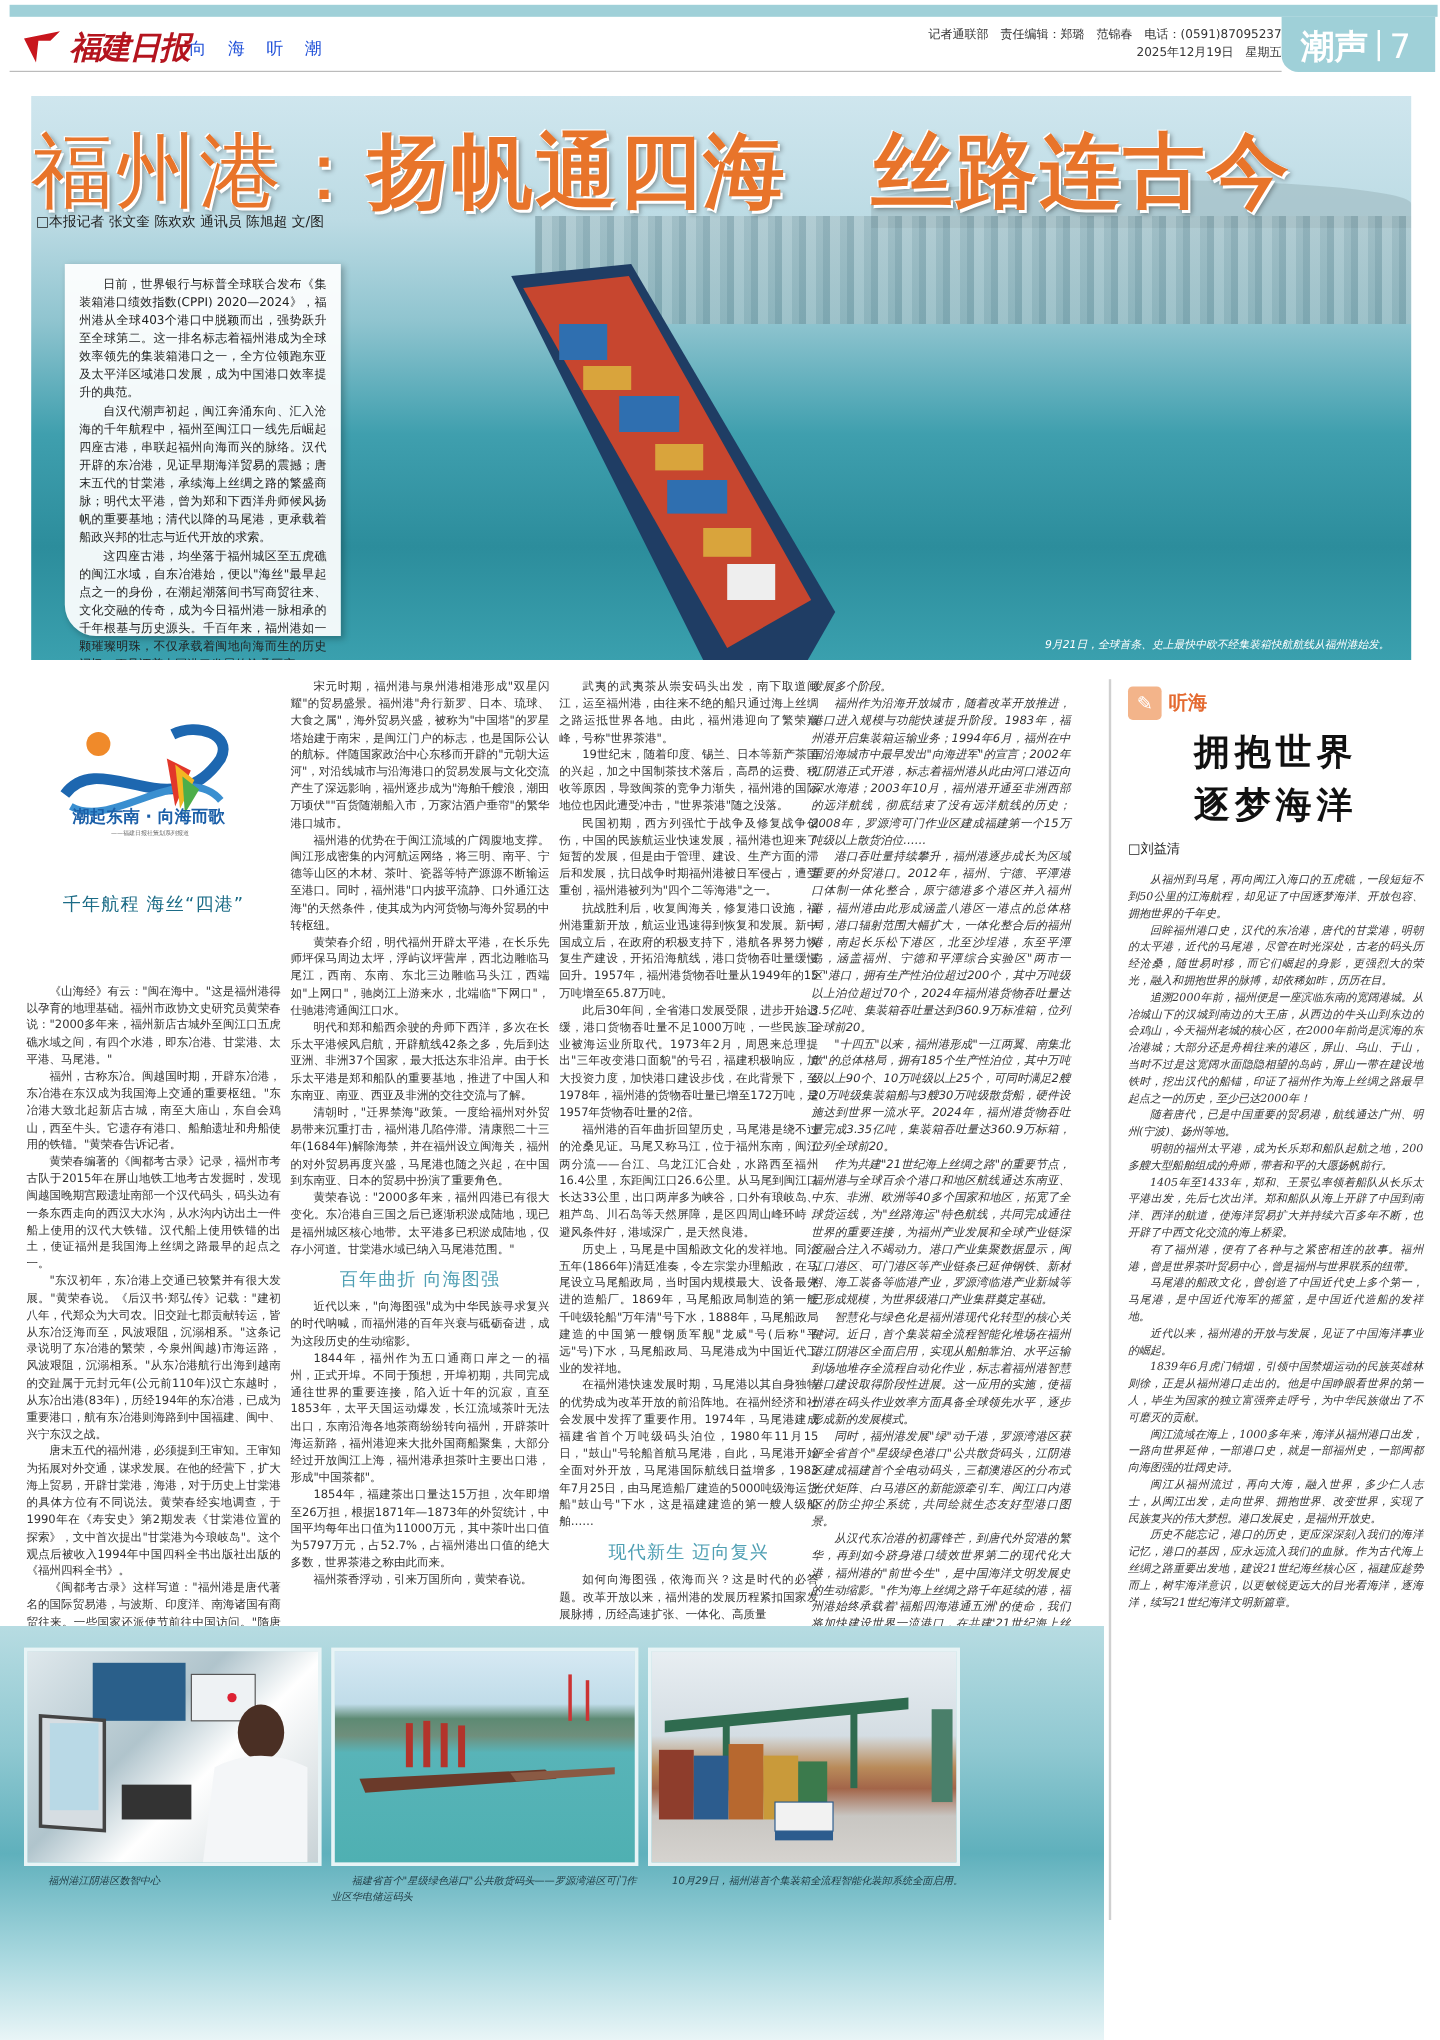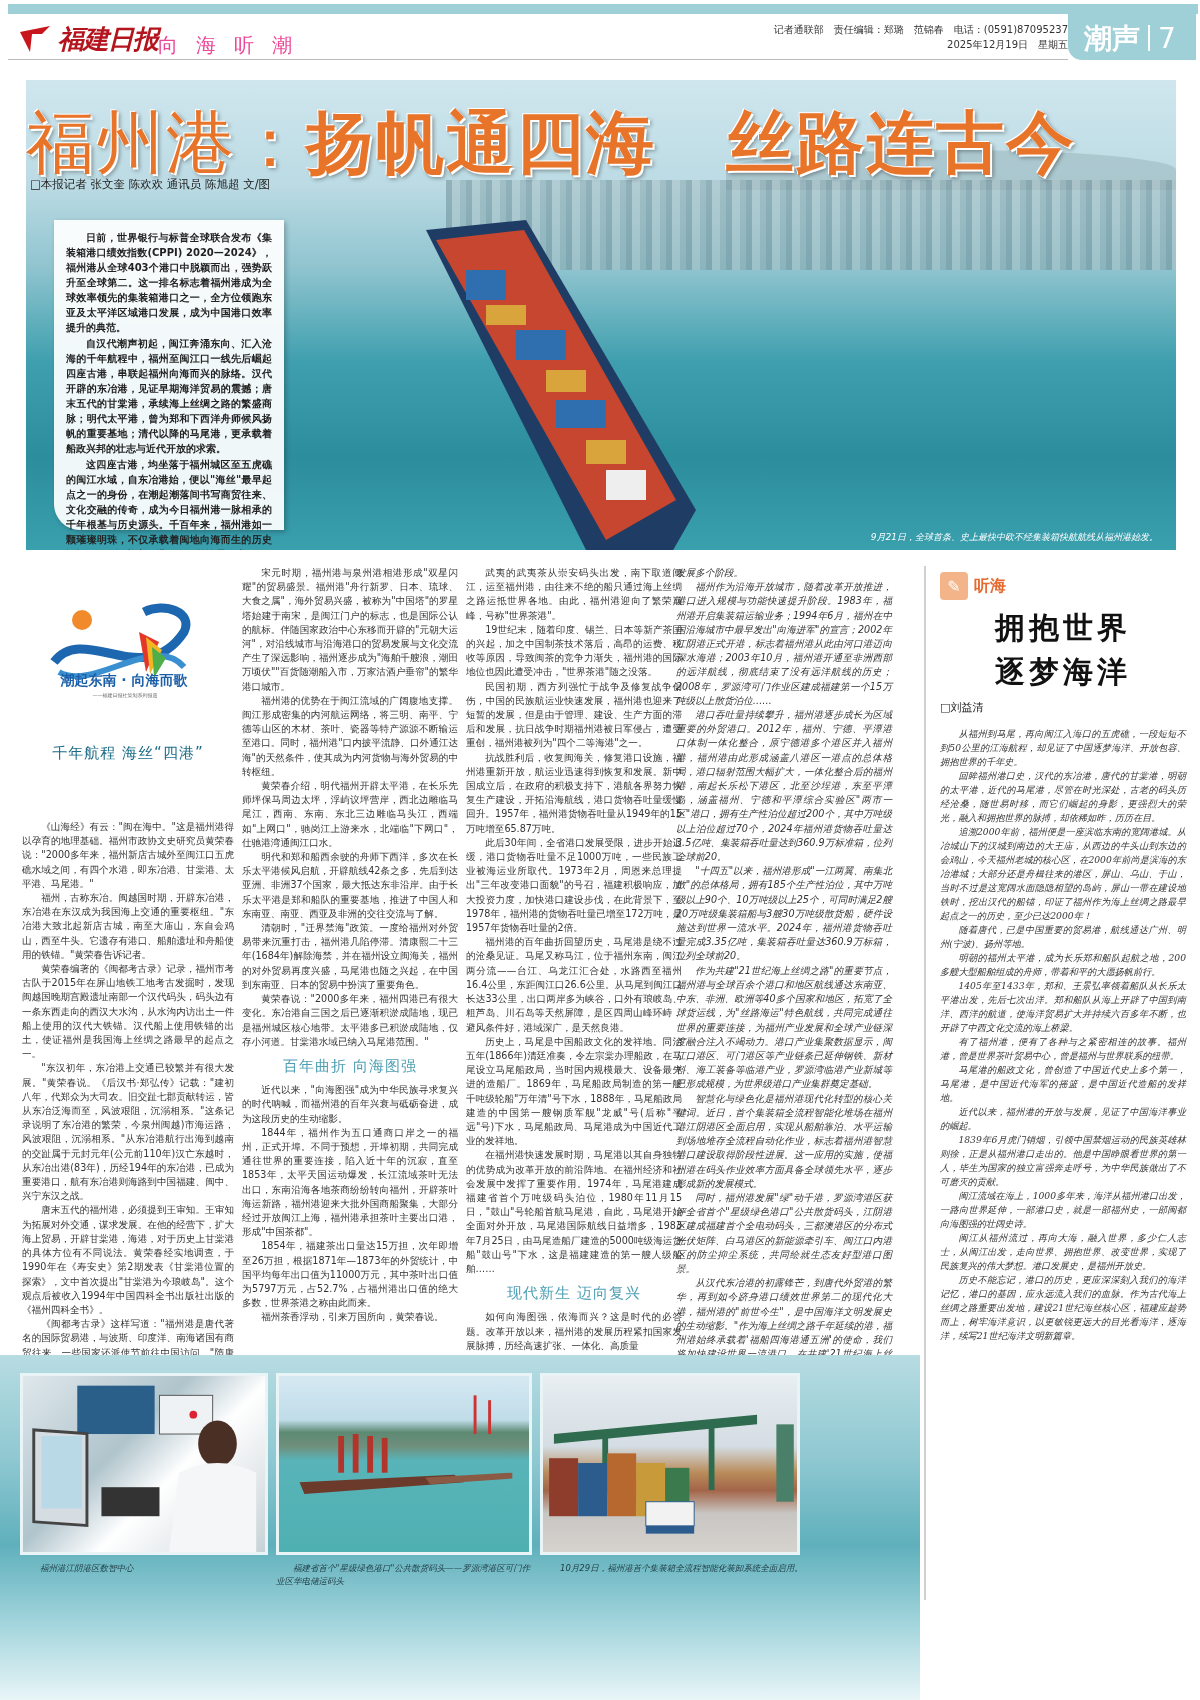--- a/index.html
+++ b/index.html
@@ -1,35 +1,35 @@
 <!DOCTYPE html>
 <html><head>
 <meta charset="utf-8">
 <style>
   * { box-sizing: border-box; margin: 0; padding: 0; }
   body { width: 1200px; height: 1700px; background: #fff; font-family: "DejaVu Sans", sans-serif; color: #222; position: relative; overflow: hidden; }
   .topbar { position: absolute; left: 8px; top: 4px; width: 1190px; height: 10px; background: #9fd0d8; }
   .masthead { position: absolute; left: 8px; top: 14px; width: 1060px; height: 46px; border-bottom: 1px solid #bbb; }
   .logo-mark { position: absolute; left: 10px; top: 10px; width: 34px; height: 30px; }
   .logo-text { position: absolute; left: 50px; top: 8px; font-family: "DejaVu Serif", serif; font-size: 26px; font-weight: bold; color: #b4141e; font-style: italic; letter-spacing: -1px; }
-  .column-name { position: absolute; left: 150px; top: 18px; font-size: 20px; color: #ec4899; letter-spacing: 18px; }
+  .column-name { position: absolute; left: 150px; top: 18px; font-size: 14px; color: #1d4ed8; letter-spacing: 18px; }
   .editor-line { position: absolute; right: 0; top: 8px; font-size: 10px; color: #333; text-align: right; line-height: 15px; }
   .section-tab { position: absolute; left: 1068px; top: 14px; width: 128px; height: 46px; background: #9fd0d8; border-radius: 0 0 0 14px; color: #fff; font-size: 28px; font-weight: bold; padding: 6px 0 0 16px; }
   .section-tab .sep { display: inline-block; width: 2px; height: 26px; background: #fff; margin: 0 8px; vertical-align: -3px; }
   .section-tab .num { font-weight: normal; }
 
   .hero { position: absolute; left: 26px; top: 80px; width: 1150px; height: 470px; overflow: hidden;
     background: linear-gradient(180deg, #cfe6ee 0%, #bcdbe4 22%, #8fc4cf 40%, #3f9fae 60%, #2c8d9c 80%, #3aa0ae 100%); }
   .hero .port { position: absolute; left: 420px; top: 100px; width: 730px; height: 90px; background: repeating-linear-gradient(90deg, #6e8f98 0 6px, #a9c0c5 6px 14px, #8aa7ae 14px 20px); opacity: .55; }
   .hero .hills { position: absolute; left: 700px; top: 70px; width: 450px; height: 40px; background: #9fb9bf; border-radius: 60% 60% 0 0; opacity: .6; }
   .ship { position: absolute; left: 380px; top: 130px; width: 300px; height: 380px; }
   .title-main { position: absolute; left: 0; top: 18px; font-family: "DejaVu Serif", serif; font-weight: bold; font-size: 68px; color: #e8742a; letter-spacing: 2px; text-shadow: 2px 2px 0 #fff, -1px -1px 0 #fff, 3px 3px 4px rgba(0,0,0,.4); white-space: nowrap; }
   .title-main .thin { font-weight: normal; }
   .byline { position: absolute; left: 4px; top: 97px; font-size: 11.5px; color: #222; }
-  .lead-box { position: absolute; left: 28px; top: 140px; width: 230px; height: 310px; background: rgba(255,255,255,.93); border-radius: 0 0 0 26px; padding: 10px 12px; font-size: 10px; line-height: 15px; color: #222; text-align: justify; box-shadow: 2px 2px 5px rgba(0,0,0,.25); font-weight: bold; }
+  .lead-box { position: absolute; left: 28px; top: 140px; width: 230px; height: 310px; background: rgba(255,255,255,.93); border-radius: 0 0 0 26px; padding: 10px 12px; font-size: 10px; line-height: 15px; color: #222; text-align: justify; box-shadow: 2px 2px 5px rgba(0,0,0,.25); }
   .lead-box p { text-indent: 2em; margin-bottom: 1px; }
   .hero-caption { position: absolute; right: 18px; bottom: 6px; font-size: 9px; color: #fff; font-style: italic; }
 
   .col { position: absolute; top: 566px; font-size: 9.6px; line-height: 14.2px; text-align: justify; color: #333; }
   .col p { text-indent: 2em; }
   .col1 { left: 22px; width: 212px; top: 820px; }
   .col2 { left: 242px; width: 216px; }
   .col3 { left: 466px; width: 216px; }
   .col4 { left: 676px; width: 216px; font-style: italic; }
   .subhead { font-size: 15px; color: #4e9fb3; text-align: center; margin: 10px 0 10px; text-indent: 0 !important; letter-spacing: 1px; }

